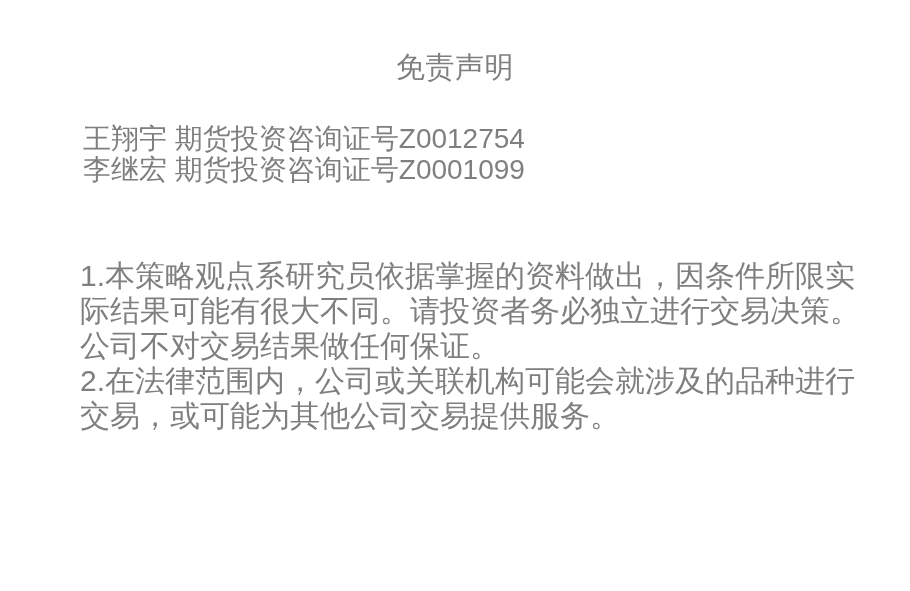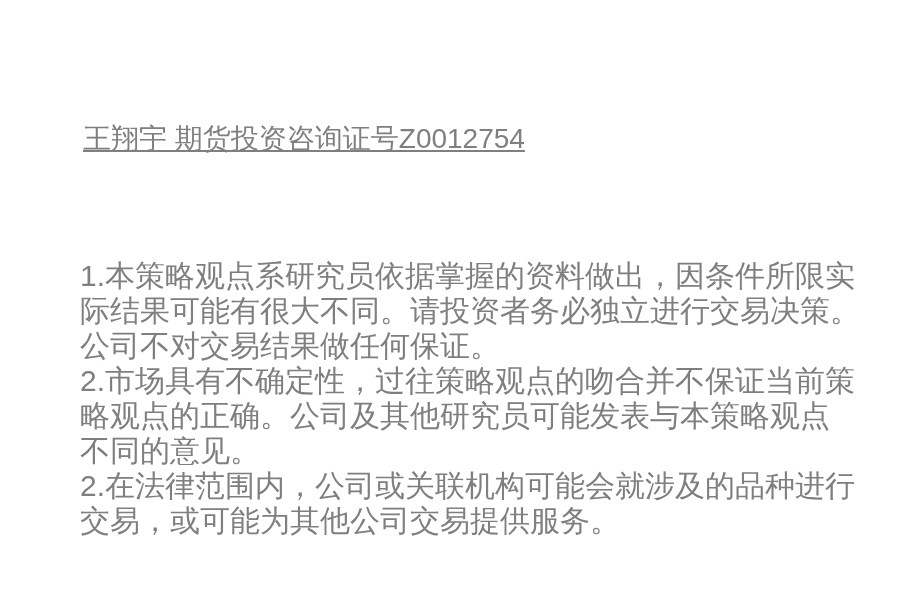--- a/index.html
+++ b/index.html
@@ -34,49 +34,47 @@
   }
   .analysts {
     position: absolute;
     top: 123px;
     left: 83px;
     font-size: 28px;
     line-height: 31px;
   }
   .analyst-line {
     white-space: pre;
-    text-decoration: underline;
   }
   .disclaimers {
     position: absolute;
     top: 258px;
     left: 80px;
     width: 800px;
     font-size: 30px;
     line-height: 35px;
   }
   .para {
     margin: 0;
     white-space: pre-line;
   }
 </style>
 </head>
 <body>
 
 <div class="page">
 
+  <h1 class="title">免责声明</h1>
 
   <div class="analysts">
     <div class="analyst-line">王翔宇 期货投资咨询证号Z0012754</div>
+    <div class="analyst-line">李继宏 期货投资咨询证号Z0001099</div>
   </div>
 
   <div class="disclaimers">
     <p class="para">1.本策略观点系研究员依据掌握的资料做出，因条件所限实
 际结果可能有很大不同。请投资者务必独立进行交易决策。
 公司不对交易结果做任何保证。</p>
-    <p class="para">2.市场具有不确定性，过往策略观点的吻合并不保证当前策
-略观点的正确。公司及其他研究员可能发表与本策略观点
-不同的意见。</p>
     <p class="para">2.在法律范围内，公司或关联机构可能会就涉及的品种进行
 交易，或可能为其他公司交易提供服务。</p>
   </div>
 
 </div>
 
 </body></html>

